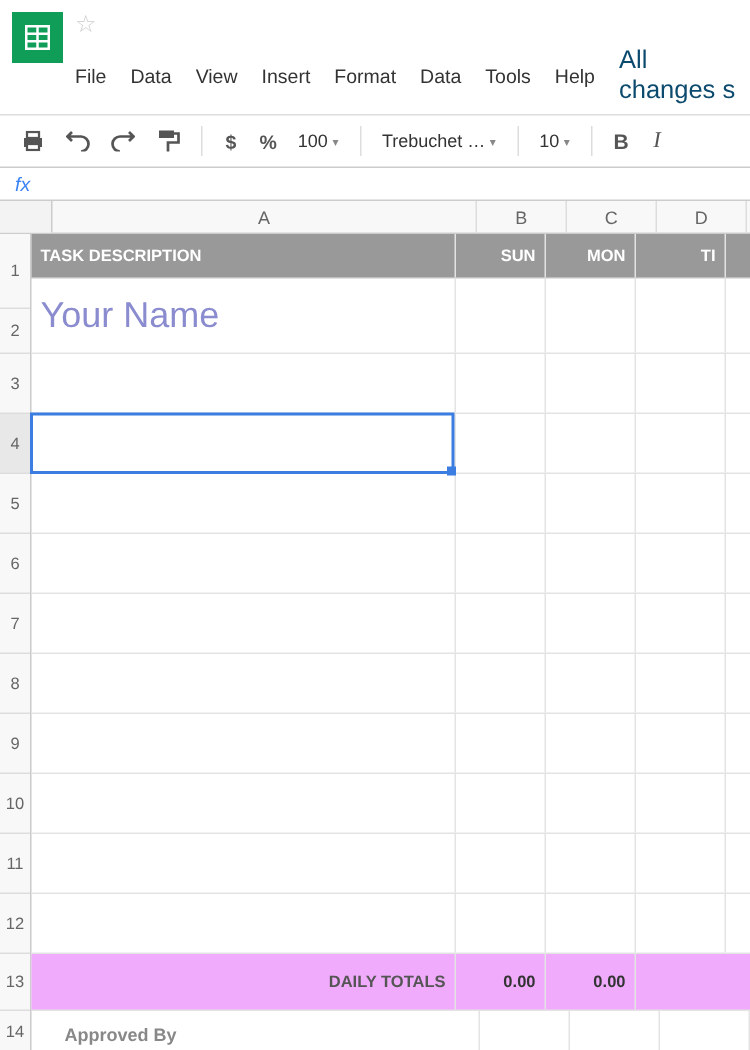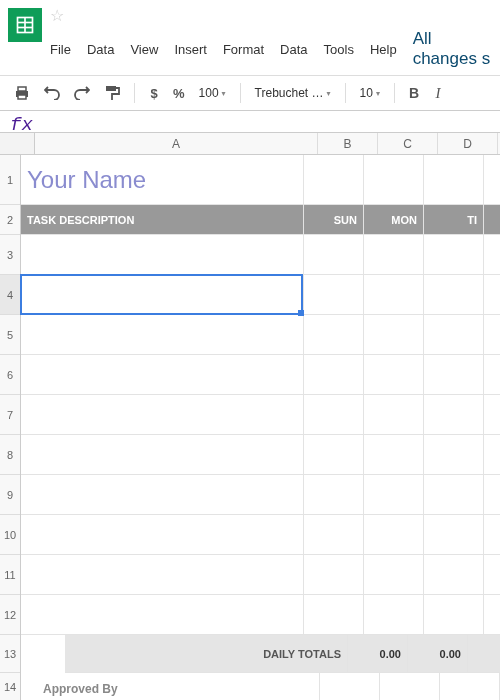--- a/index.html
+++ b/index.html
@@ -14,21 +14,21 @@
 .menubar { display: flex; gap: 16px; padding: 4px 0 6px 0; font-size: 13px; color: #333; align-items: center; }
 .menubar span { cursor: pointer; }
 .save-status { color: #0c4a6e; font-size: 17px; }
 .toolbar { border-top: 1px solid #ddd; border-bottom: 1px solid #ccc; padding: 4px 8px; display: flex; align-items: center; gap: 2px; height: 36px; }
 .tb-btn { padding: 4px 6px; cursor: pointer; display: flex; align-items: center; justify-content: center; min-width: 22px; height: 24px; color: #555; }
 .tb-sep { width: 1px; height: 20px; background: #ddd; margin: 0 6px; }
 .tb-drop { display: flex; align-items: center; gap: 3px; padding: 4px 6px; cursor: pointer; font-size: 12px; color: #333; }
 .tb-drop .arrow { font-size: 8px; color: #888; }
 .font-sel { min-width: 70px; }
 .size-sel { min-width: 20px; text-align: center; }
-.fx-bar { border-bottom: 1px solid #ccc; padding: 3px 10px; font-size: 19px; color: #4c1d95; font-style: italic; height: 22px; font-family: Liberation Mono, monospace; }
+.fx-bar { border-bottom: 1px solid #ccc; padding: 3px 10px; font-size: 13px; color: #3b82f6; font-style: italic; height: 22px; }
 .sheet { position: relative; overflow: hidden; }
 .col-headers { display: flex; background: #f8f8f8; border-bottom: 1px solid #ccc; height: 22px; }
 .corner { width: 35px; background: #f3f3f3; border-right: 1px solid #ccc; }
 .col-h { border-right: 1px solid #ddd; text-align: center; font-size: 12px; color: #666; line-height: 22px; }
 .col-A { width: 283px; }
 .col-B { width: 60px; }
 .col-C { width: 60px; }
 .col-D { width: 60px; }
 .grid-body { display: flex; }
 .row-headers { width: 35px; background: #f8f8f8; border-right: 1px solid #ccc; }
@@ -40,21 +40,21 @@
 .cell.A { width: 283px; }
 .cell.B { width: 60px; }
 .cell.C { width: 60px; }
 .cell.D { width: 60px; }
 .r1 { height: 50px; }
 .r1 .A { font-family: "Trebuchet MS", sans-serif; font-size: 24px; color: #8a8ccf; font-weight: 400; }
 .r2 { height: 30px; background: #999; }
 .r2 .cell { color: #fff; font-family: "Trebuchet MS", sans-serif; font-weight: bold; font-size: 11px; }
 .r2 .B, .r2 .C, .r2 .D { justify-content: flex-end; }
 .rdata { height: 40px; }
-.r13 { height: 38px; background: #e5e5e5; margin-left: 44px; }
+.r13 { height: 38px; background: #f0abfc; }
 .r13 .A { justify-content: flex-end; font-family: "Trebuchet MS", sans-serif; font-size: 11px; color: #555; font-weight: bold; }
 .r13 .B, .r13 .C, .r13 .D { justify-content: flex-end; font-family: "Trebuchet MS", sans-serif; font-size: 11px; font-weight: bold; color: #333; }
 .r14 { height: 28px; }
 .r14 .A { font-family: "Trebuchet MS", sans-serif; font-size: 12px; color: #888; font-weight: bold; align-items: flex-end; margin-left: 16px; }
 .r15 { height: 58px; }
 .selected-cell { position: absolute; border: 2px solid #3b7de0; pointer-events: none; }
 .selected-handle { position: absolute; width: 6px; height: 6px; background: #3b7de0; right: -3px; bottom: -3px; }
 .h1 { height: 50px; } .h2 { height: 30px; } .hdata { height: 40px; } .h13 { height: 38px; } .h14 { height: 28px; } .h15 { height: 58px; }
 </style>
 </head>
@@ -155,32 +155,32 @@
       <div class="row-h hdata">8</div>
       <div class="row-h hdata">9</div>
       <div class="row-h hdata">10</div>
       <div class="row-h hdata">11</div>
       <div class="row-h hdata">12</div>
       <div class="row-h h13">13</div>
       <div class="row-h h14">14</div>
       <div class="row-h h15">15</div>
     </div>
     <div class="cells">
-      <div class="row r1">
-          <div class="cell A">Your Name</div>
-          <div class="cell B"></div>
-          <div class="cell C"></div>
-          <div class="cell D"></div>
-        </div>
       <div class="row r2">
           <div class="cell A">TASK DESCRIPTION</div>
           <div class="cell B">SUN</div>
           <div class="cell C">MON</div>
           <div class="cell D">TI</div>
         </div>
+      <div class="row r1">
+          <div class="cell A">Your Name</div>
+          <div class="cell B"></div>
+          <div class="cell C"></div>
+          <div class="cell D"></div>
+        </div>
       <div class="row rdata">
           <div class="cell A"></div>
           <div class="cell B"></div>
           <div class="cell C"></div>
           <div class="cell D"></div>
         </div>
       <div class="row rdata">
           <div class="cell A"></div>
           <div class="cell B"></div>
           <div class="cell C"></div>

